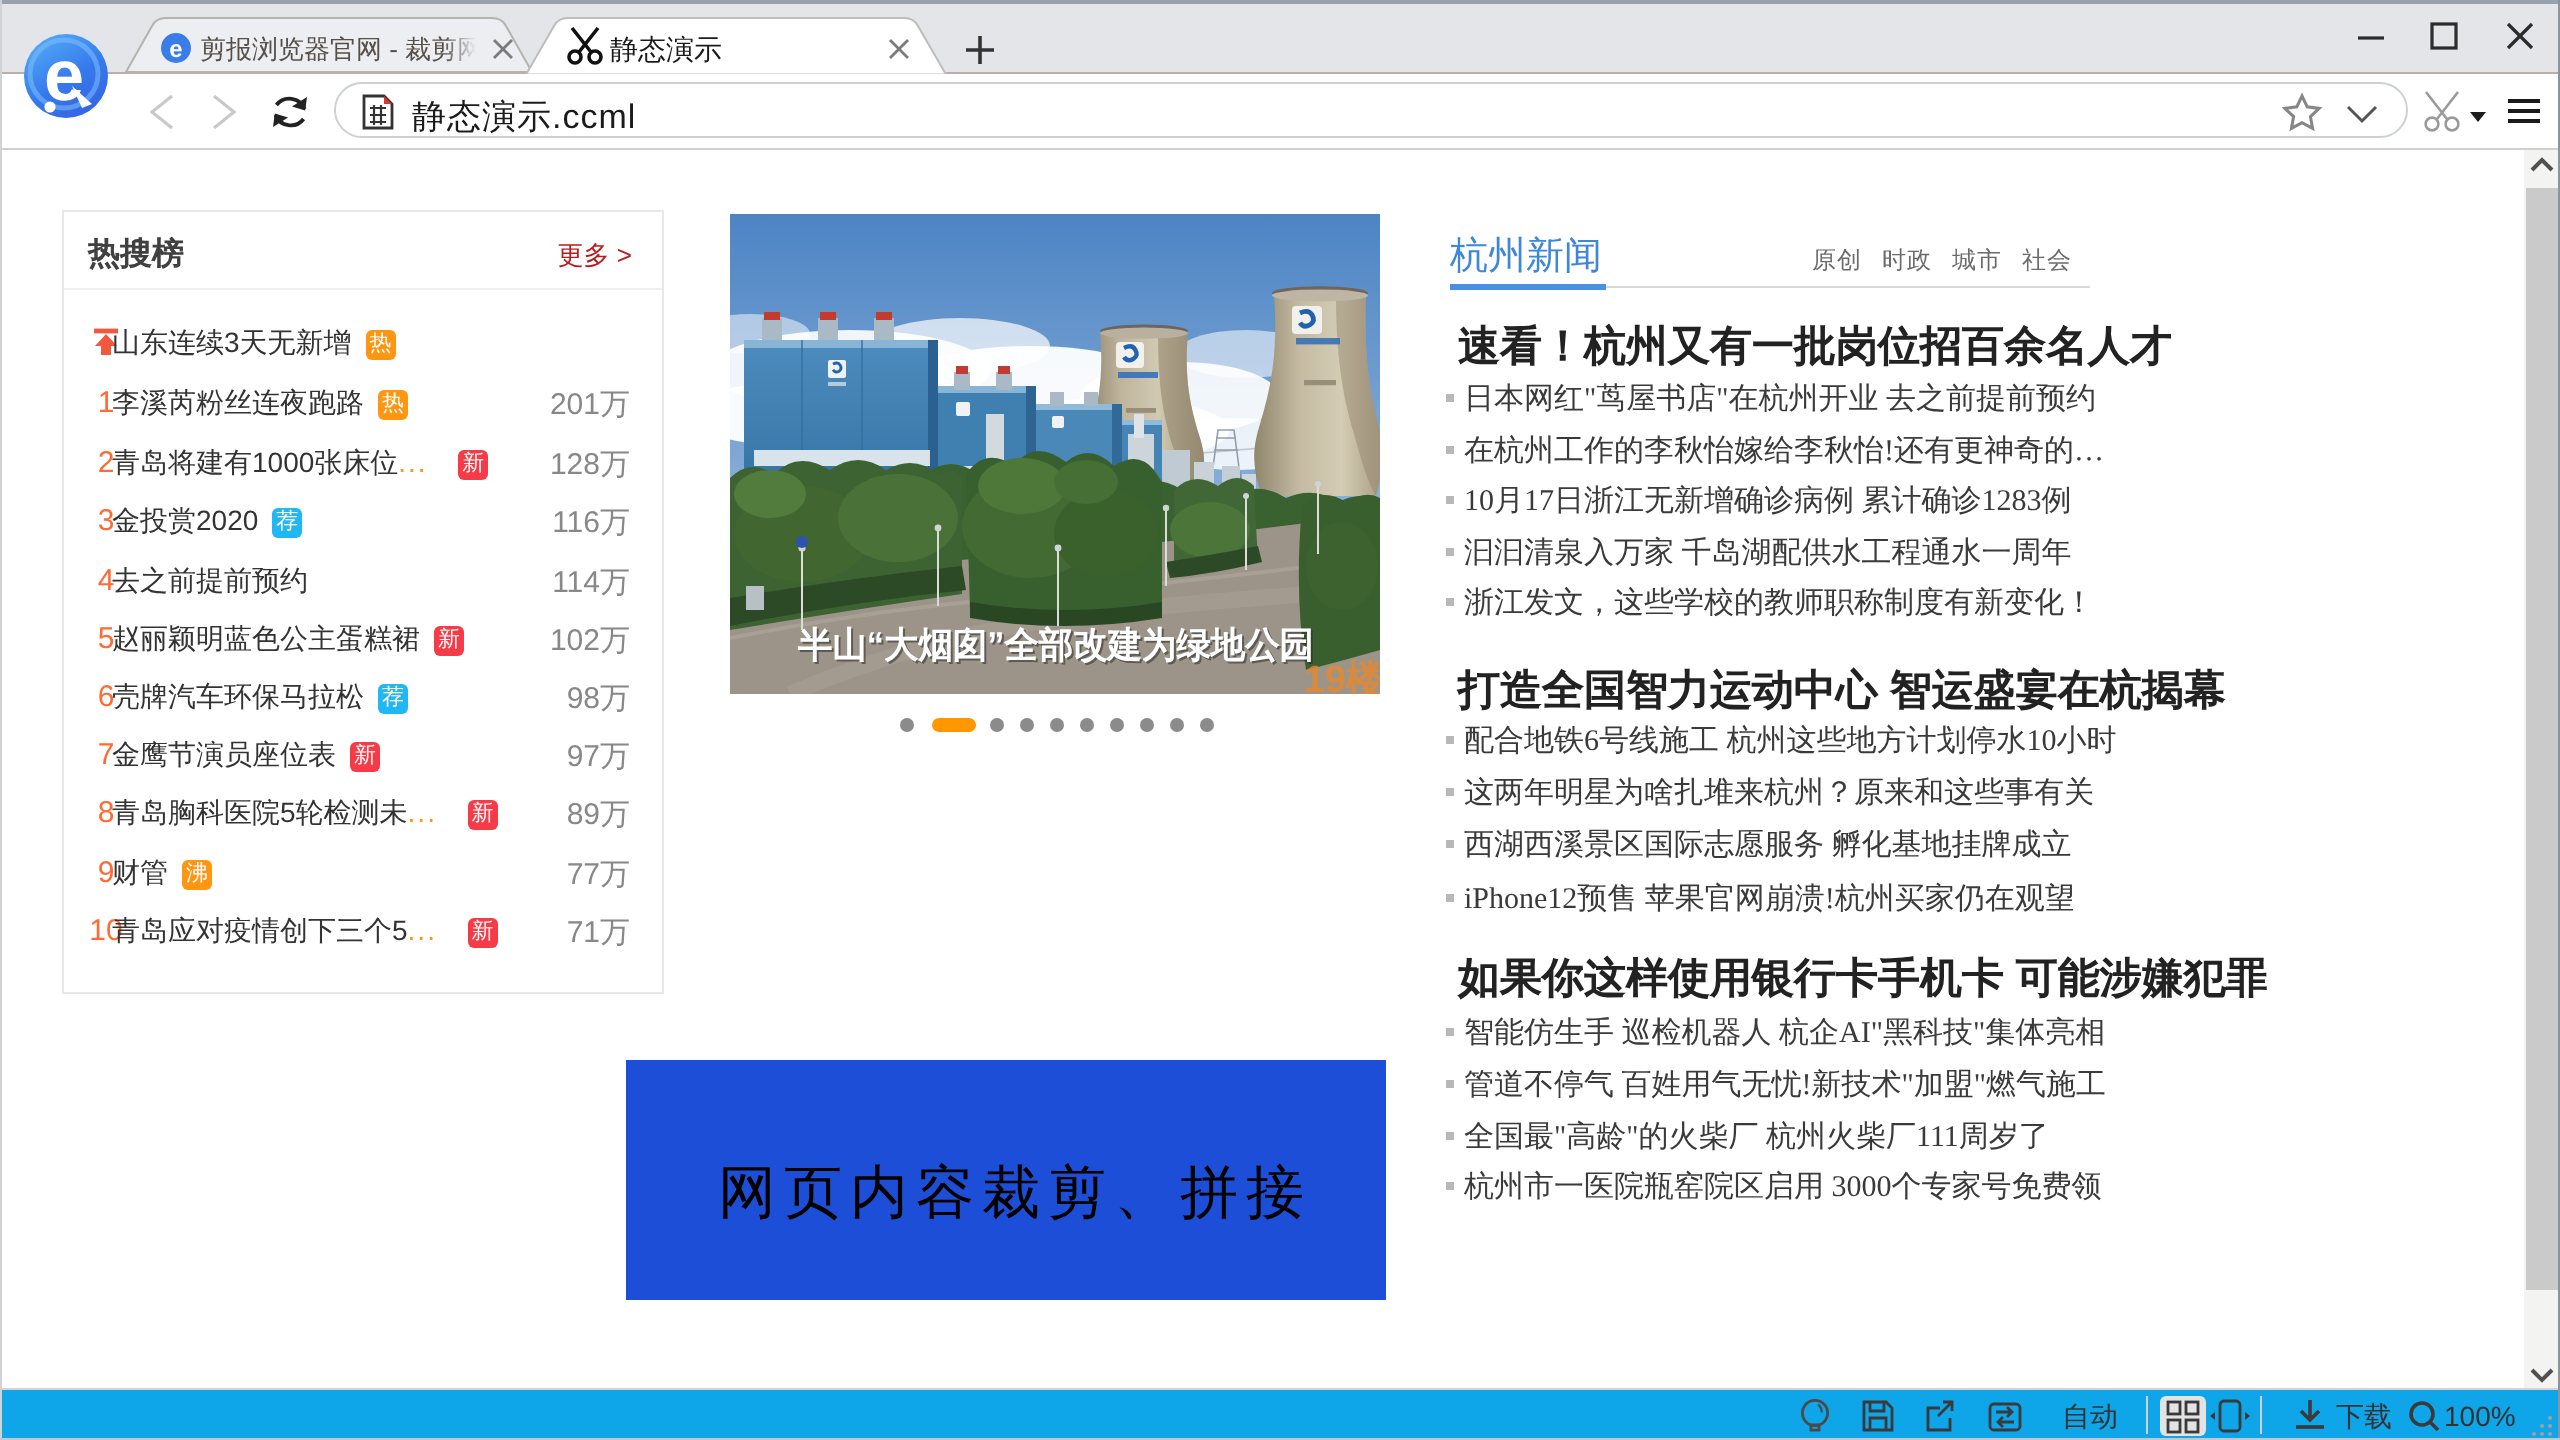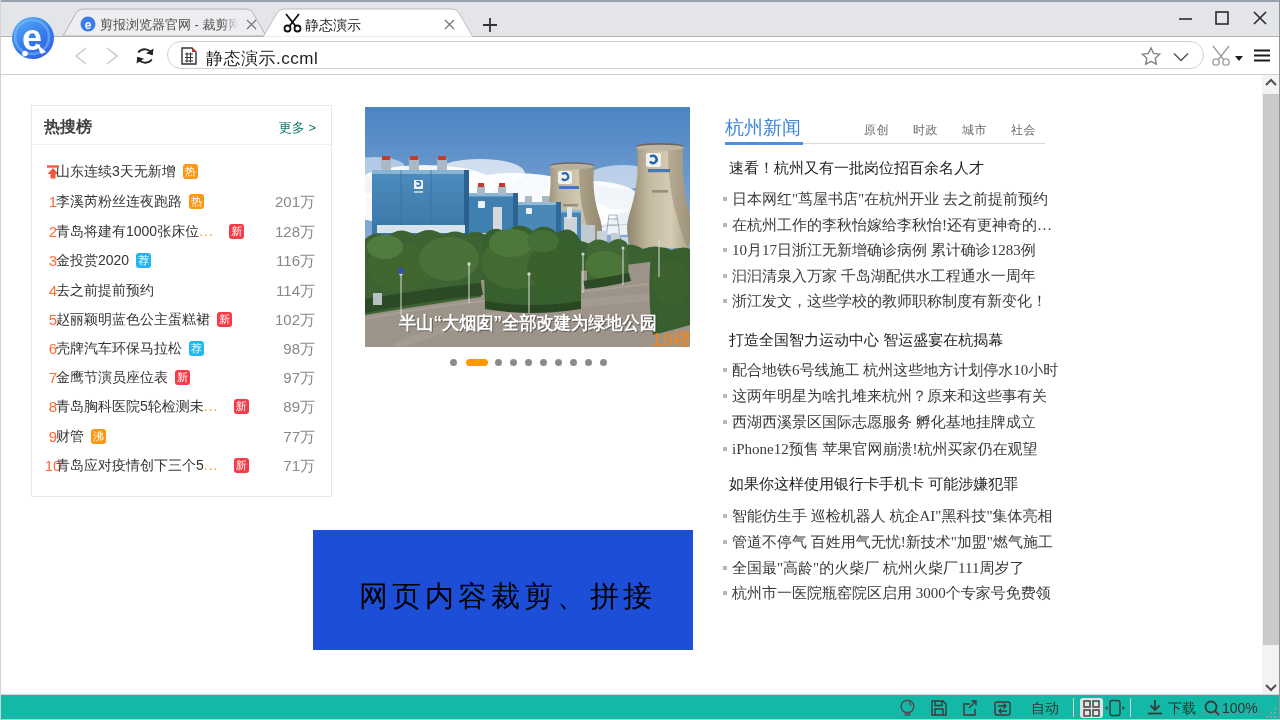--- a/index.html
+++ b/index.html
@@ -10,21 +10,21 @@
 
 #toolbar{left:0;top:37px;width:1280px;height:38px;background:#fff;border-bottom:1px solid #cfcfcf}
 #addr{left:167px;top:4px;width:1037px;height:28px;border:1px solid #cdd1d5;border-radius:14px;background:#fff}
 #addrtext{left:38px;top:5px;font-size:17px;color:#1b1b1b;letter-spacing:0.5px}
 
 #content{left:0;top:75px;width:1280px;height:619px;background:#fff}
 
 #hotcard{left:31px;top:30px;width:301px;height:392px;border:1px solid #e8e8e8;background:#fff}
 #hothead{left:0;top:0;width:299px;height:39px;border-bottom:1px solid #efefef}
 #hothead b{position:absolute;left:12px;top:11px;font-size:16px;color:#404040}
-#hothead .more{position:absolute;right:15px;top:13px;font-size:13px;color:#0f766e}
+#hothead .more{position:absolute;right:15px;top:13px;font-size:13px;color:#b91c1c}
 .hrow{position:absolute;left:0;width:299px;height:29px;font-size:14px;color:#333}
 .hno{position:absolute;left:0;width:42px;text-align:center;top:0;font-size:15px;color:#fe6b34}
 .htxt{position:absolute;left:24px;top:0;white-space:nowrap}
 .badge{display:inline-block;width:15px;height:15px;line-height:15px;text-align:center;border-radius:3px;color:#fff;font-size:11px;margin-left:7px;vertical-align:1px}
 .b-hot{background:#ff9612}
 .b-new{background:#f43b47}
 .b-rec{background:#20b7f3}
 .hcnt{position:absolute;right:16px;top:0;font-size:15px;color:#888}
 .dots{color:#ff9612;display:inline-block;width:23px;letter-spacing:1px}
 
@@ -32,31 +32,31 @@
 #dotsrow{left:450px;top:282px;width:240px;height:12px}
 .dot{position:absolute;top:2px;width:7px;height:7px;border-radius:50%;background:#8b8b8b}
 .dota{position:absolute;top:2px;left:16px;width:22px;height:7px;border-radius:4px;background:#ff9800}
 
 #ybox{left:313px;top:455px;width:380px;height:120px;background:#1d4ed8}
 #ybox div{position:absolute;left:46px;top:47px;font-size:29px;letter-spacing:4px;color:#000}
 
 #rcol{left:715px;top:0;width:340px}
 #rhead{left:10px;top:40px;font-size:19px;font-weight:normal;color:#3e86d8}
 #rtabs{right:19px;top:47px;font-size:12px;color:#6b6b6b;letter-spacing:0.5px}
-#rtabs span{margin-left:24px}
+#rtabs span{margin-left:10px}
 #rline{left:10px;top:68px;width:320px;height:1px;background:#d9d9d9}
 #rblue{left:10px;top:67px;width:78px;height:3px;background:#4a90e2}
-.rhl{position:absolute;left:14px;font-size:15px;font-weight:normal;color:#222;white-space:nowrap}
+.rhl{position:absolute;left:14px;font-size:21px;font-weight:bold;color:#222;white-space:nowrap}
 .ritem{position:absolute;left:17px;font-size:15px;color:#3a3a3a;white-space:nowrap;font-family:"Liberation Serif",serif}
 .ritem:before{content:"";position:absolute;left:-9px;top:7px;width:4px;height:4px;background:#b8b8b8}
 
 #sbar{left:1262px;top:0px;width:17px;height:619px;background:#f3f3f1}
 #sthumb{left:1263px;top:19px;width:16px;height:551px;background:#cacaca}
 
-#statusbar{left:0;top:694px;width:1280px;height:26px;background:#14b8a6;border-top:1px solid #d4d4d4}
+#statusbar{left:0;top:694px;width:1280px;height:26px;background:#0ea5e9;border-top:1px solid #d4d4d4}
 #statusbar .t{position:absolute;top:5px;font-size:14px;color:#333}
 .sep{position:absolute;top:3px;width:1px;height:19px;background:#d0d0d0}
 </style></head>
 <body>
 <div class="abs" id="titlebar"></div>
 <svg class="abs" style="left:0;top:0" width="1280" height="38">
   <defs>
       <linearGradient id="fade1" x1="0" y1="0" x2="1" y2="0">
     <stop offset="0" stop-color="#eceef1" stop-opacity="0"></stop>
         <stop offset="1" stop-color="#eceef1" stop-opacity="1"></stop>

